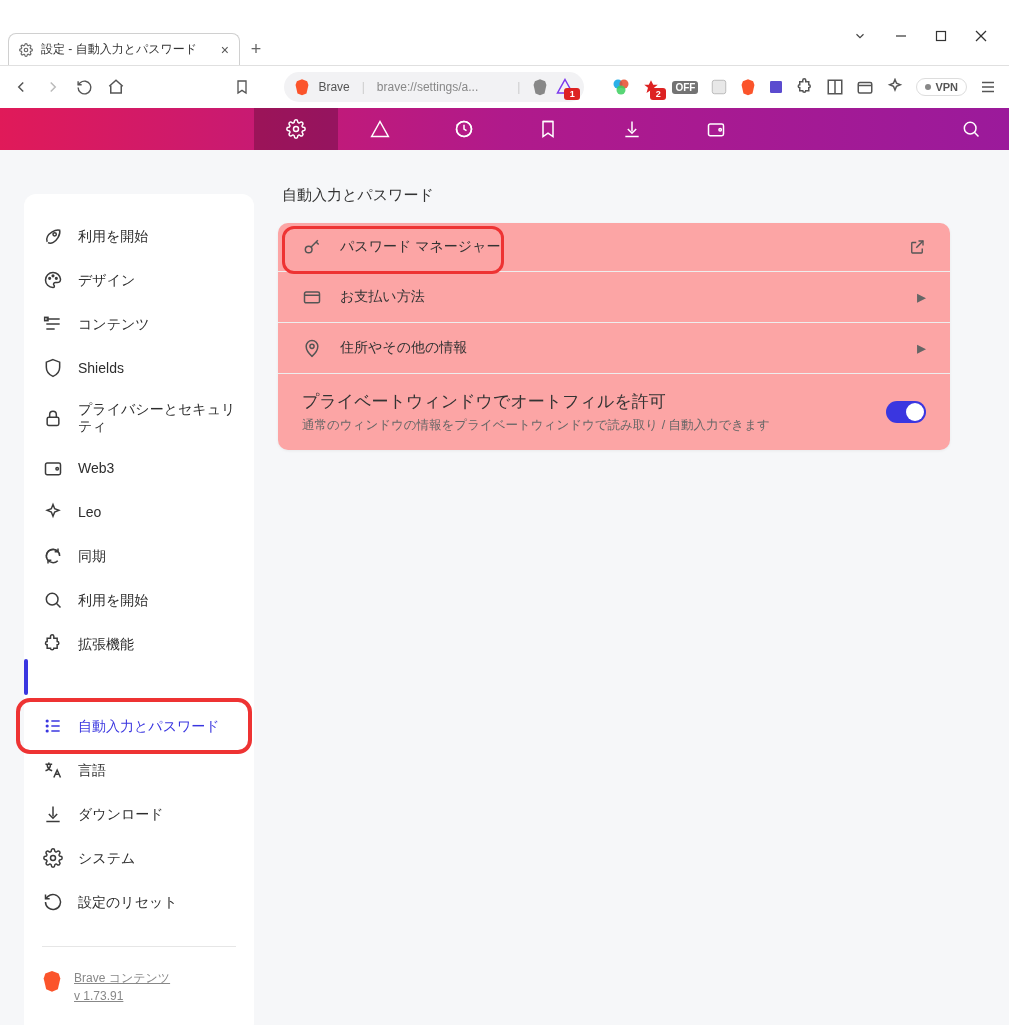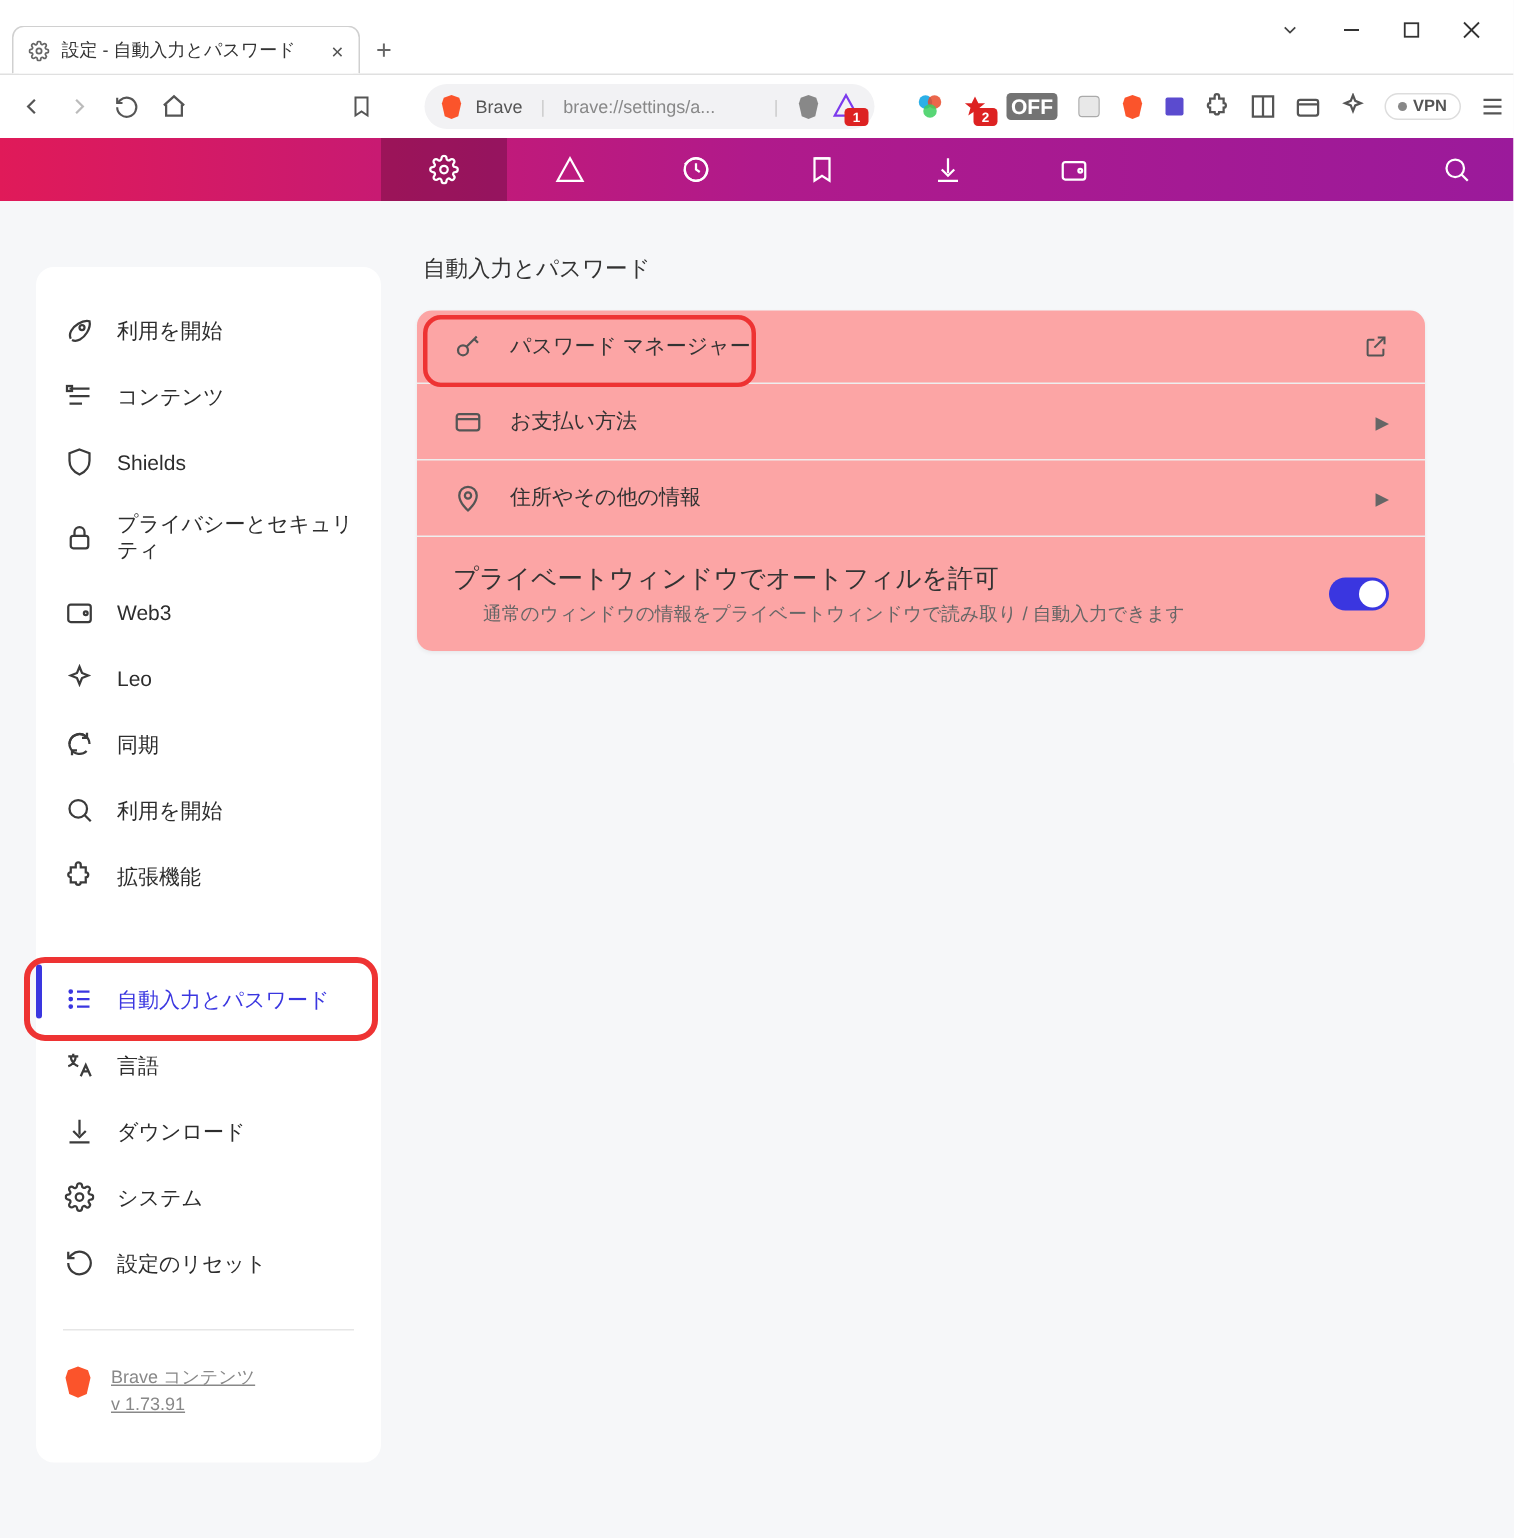--- a/index.html
+++ b/index.html
@@ -1,39 +1,39 @@
 <!DOCTYPE html>
 <html><head>
 <meta charset="utf-8">
 <style>
 * { box-sizing: border-box; margin: 0; padding: 0; }
 body { font-family: "Segoe UI", Meiryo, sans-serif; font-size: 13px; background: #fff; color: #3b3b3b; width: 1009px; height: 1025px; overflow: hidden; }
 
 
-.titlebar { height: 50px; display: flex; align-items: flex-end; background: #fff; position: relative; border-bottom: 1px solid #e0e0e0; }
+.titlebar { height: 50px; display: flex; align-items: flex-end; background: #fff; position: relative; border-bottom: 1px solid #e0e0e0; margin-top: 16px; }
 .tab { margin-left: 8px; margin-top: 6px; height: 32px; width: 232px; border: 1px solid #d0d0d0; border-bottom: none; border-radius: 8px 8px 0 0; background: #fff; display: flex; align-items: center; padding: 0 10px; gap: 8px; font-size: 12px; color: #333; }
 .tab .close-x { margin-left: auto; color: #555; font-size: 14px; }
 .newtab { width: 32px; height: 32px; display: flex; align-items: center; justify-content: center; color: #666; font-size: 18px; }
 .wincontrols { position: absolute; right: 4px; top: 0; height: 40px; display: flex; align-items: center; gap: 28px; padding-right: 18px; }
 .wincontrols span { color: #3a3a3a; font-size: 14px; }
 
 
 .toolbar { height: 42px; display: flex; align-items: center; padding: 0 12px; gap: 14px; background: #fff; }
 .tb-btn { width: 24px; height: 24px; display: flex; align-items: center; justify-content: center; color: #5a5a5a; }
 .addr { flex: 0 0 300px; height: 30px; border-radius: 16px; background: #f2f2f4; display: flex; align-items: center; padding: 0 10px; gap: 8px; font-size: 12px; color: #555; margin-left: 20px;}
 .addr .brave-label { color: #555; font-weight: 400; }
 .addr .url { color: #888; }
 .addr .sep { color: #ccc; margin: 0 4px;}
 .toolbar-spacer { flex: 1; }
 .ext-icons { display: flex; align-items: center; gap: 12px; }
 .vpn-pill { display:flex; align-items:center; gap:4px; font-size:11px; font-weight:600; color:#555; border:1px solid #ddd; border-radius:12px; padding:2px 8px;}
 .vpn-pill .dot{width:6px;height:6px;border-radius:50%;background:#888;}
 .badge-red{position:relative;}
 .badge-red::after{content:attr(data-badge);position:absolute;top:10px;left:8px;background:#d22;color:#fff;font-size:9px;font-weight:700;min-width:12px;height:12px;line-height:12px;text-align:center;border-radius:3px;padding:0 2px;}
-.off-badge{background:#737373;color:#fff;font-size:14px;font-weight:700;border-radius:3px;padding:1px 3px;}
+.off-badge{background:#737373;color:#fff;font-size:10px;font-weight:700;border-radius:3px;padding:1px 3px;}
 
 
 .subnav { height: 42px; background: linear-gradient(90deg,#e01a59 0%, #b01a8b 50%, #9b1a9b 100%); display:flex; align-items:center; }
 .subnav .slot { width: 84px; height: 42px; display:flex; align-items:center; justify-content:center; color:#fff; }
 .subnav .slot.first{ margin-left:254px;}
 .subnav .slot.active{ background: rgba(0,0,0,0.22);}
 .subnav .spacer{flex:1;}
 .subnav .search-slot{ width:60px; height:42px; display:flex; align-items:center; justify-content:center; color:#fff; margin-right:8px;}
 
 
@@ -56,21 +56,21 @@
 .card{ background:#fca5a5; border-radius:10px; box-shadow: 0 1px 3px rgba(0,0,0,0.06); overflow:hidden;}
 .row{ display:flex; align-items:center; gap:18px; padding:14px 24px; border-top:1px solid #eee;}
 .row:first-child{ border-top:none;}
 .row .icn{ width:20px;height:20px;color:#555;display:flex;align-items:center;justify-content:center;flex-shrink:0;}
 .row .label{ flex:1; font-size:14px; color:#333;}
 .row .chev{ color:#666; font-size:18px;}
 .row .ext{ color:#555;}
 .row.tall{ padding:16px 24px;}
 .row .subtext{ display:flex; flex-direction:column; gap:4px; flex:1;}
 .row .subtext .t1{font-size:17px;color:#333;}
-.row .subtext .t2{font-size:12.5px;color:#666;margin-left:20px;}
+.row .subtext .t2{font-size:12.5px;color:#666;}
 .toggle{ width:40px; height:22px; border-radius:11px; background:#3a36e0; position:relative; flex-shrink:0;}
 .toggle::after{content:'';position:absolute;right:2px;top:2px;width:18px;height:18px;border-radius:50%;background:#fff;}
 .hl-pw{ position:relative;}
 .hl-pw::before{content:'';position:absolute;left:4px;top:3px;width:216px;height:42px;border:3px solid #e33;border-radius:12px;pointer-events:none;}
 .hl-side{ position:relative;}
 .hl-side::before{content:'';position:absolute;left:-16px;top:-10px;right:-6px;bottom:-10px;border:4px solid #e33;border-radius:14px;pointer-events:none;}
 
 svg{display:block;}
 </style>
 </head>
@@ -282,20 +282,31 @@
     <div style="position:absolute;left:24px;top:509px;width:4px;height:36px;background:#3a36e0;border-radius:2px;"></div>
     <div class="side-card">
       <div class="side-item">
           <span class="icn">
             <svg width="20" height="20" viewBox="0 0 24 24" fill="none" stroke="currentColor" stroke-width="1.8">
               <path d="M5 19c-2-4 1-9 6-12 5-3 9-2 9-2s1 4-2 9c-3 5-8 8-12 6"></path>
               <circle cx="14" cy="10" r="2"></circle>
             </svg>
           </span>
           <span class="label">利用を開始</span>
+        </div>
+      <div class="side-item">
+          <span class="icn">
+            <svg width="20" height="20" viewBox="0 0 24 24" fill="none" stroke="currentColor" stroke-width="1.8">
+              <path d="M12 3a9 9 0 1 0 0 18c2 0 2-2 1-3s0-3 2-3h2a4 4 0 0 0 4-4 9 9 0 0 0-9-8z"></path>
+              <circle cx="8" cy="10" r="1"></circle>
+              <circle cx="12" cy="7" r="1"></circle>
+              <circle cx="16" cy="10" r="1"></circle>
+            </svg>
+          </span>
+          <span class="label">デザイン</span>
         </div>
       <div class="side-item">
           <span class="icn">
             <svg width="20" height="20" viewBox="0 0 24 24" fill="none" stroke="currentColor" stroke-width="1.8">
               <line x1="4" y1="6" x2="20" y2="6"></line>
               <line x1="4" y1="12" x2="20" y2="12"></line>
               <line x1="4" y1="18" x2="14" y2="18"></line>
               <rect x="2" y="4" width="4" height="4"></rect>
             </svg>
           </span>

